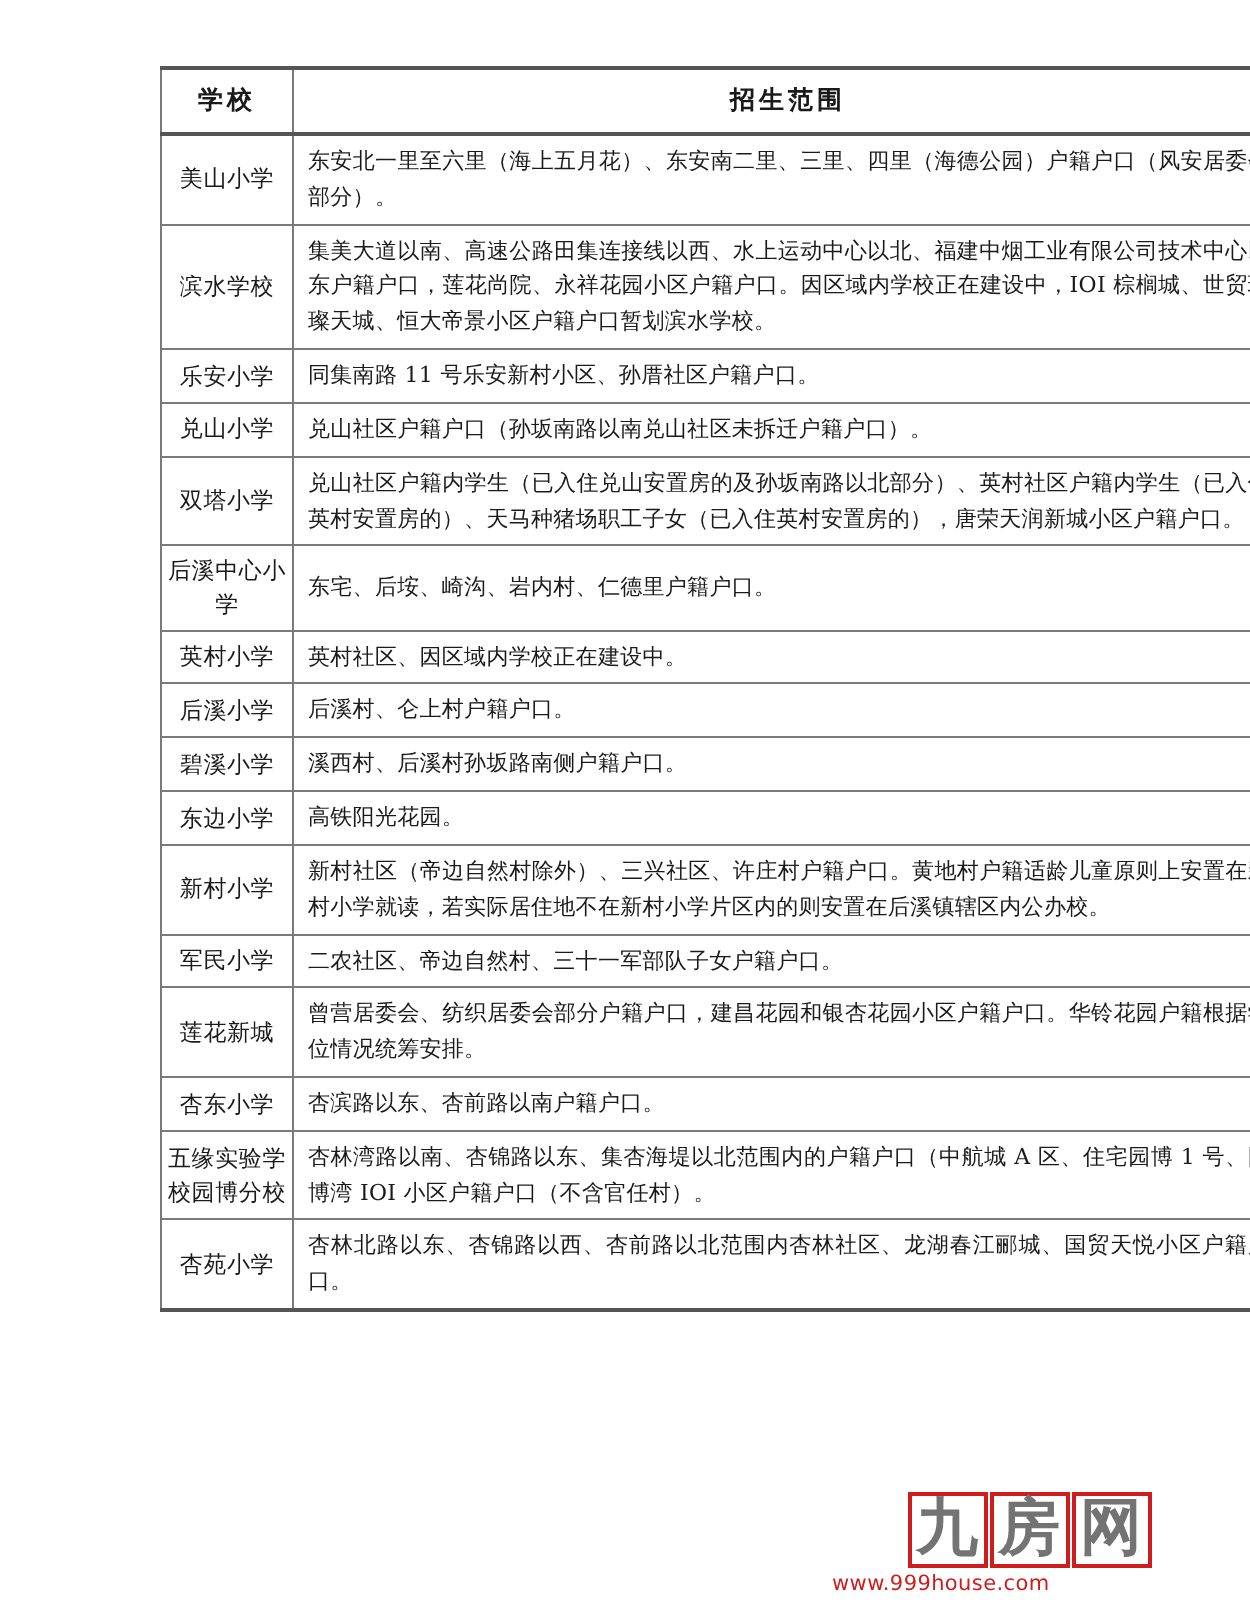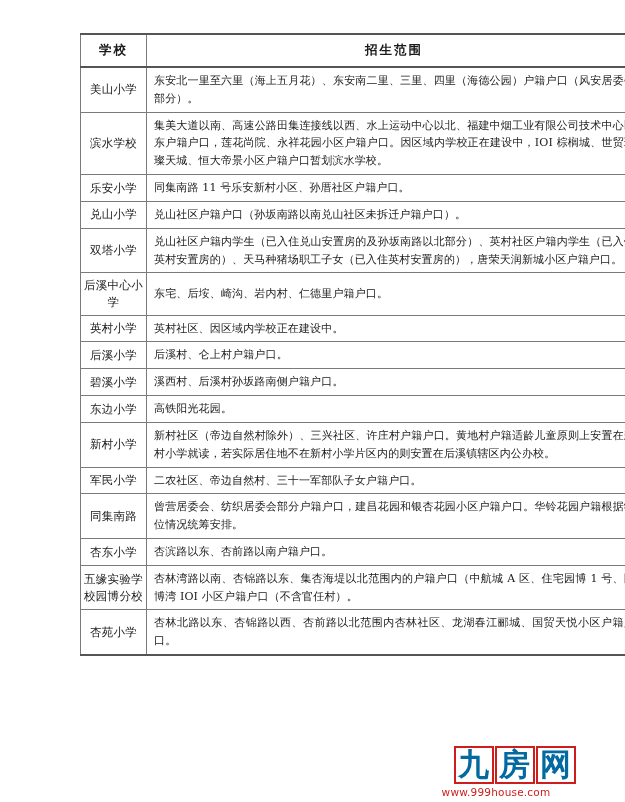--- a/index.html
+++ b/index.html
@@ -96,34 +96,34 @@
     pointer-events: none;
     user-select: none;
   }
   #watermark .wm-logo {
     display: block;
     text-align: right;
     font-family: "DejaVu Sans", "Liberation Sans", sans-serif;
     font-weight: bold;
     font-size: 31px;
     line-height: 1;
-    color: #0369a1;
+    color: #737373;
     letter-spacing: 1px;
   }
   #watermark .wm-logo span.wm-ch {
     display: inline-block;
     border: 2px solid #cf1d1d;
     padding: 1px 2px 2px 2px;
     margin-left: 1px;
     background: #ffffff;
   }
   #watermark .wm-url {
     display: block;
     margin-top: 2px;
-    text-align: center;
+    text-align: left;
     font-family: "DejaVu Sans", "Liberation Sans", sans-serif;
     font-size: 10.5px;
     color: #cf1d1d;
     letter-spacing: 0.2px;
   }
 </style>
 </head>
 <body>
 
 <div id="page">
@@ -183,21 +183,21 @@
           </tr>
           <tr>
             <td class="school-cell">新村小学</td>
             <td class="range-cell">新村社区（帝边自然村除外）、三兴社区、许庄村户籍户口。黄地村户籍适龄儿童原则上安置在新村小学就读，若实际居住地不在新村小学片区内的则安置在后溪镇辖区内公办校。</td>
           </tr>
           <tr>
             <td class="school-cell">军民小学</td>
             <td class="range-cell">二农社区、帝边自然村、三十一军部队子女户籍户口。</td>
           </tr>
           <tr>
-            <td class="school-cell">同集南路</td>
+            <td class="school-cell">莲花新城</td>
             <td class="range-cell">曾营居委会、纺织居委会部分户籍户口，建昌花园和银杏花园小区户籍户口。华铃花园户籍根据学位情况统筹安排。</td>
           </tr>
           <tr>
             <td class="school-cell">杏东小学</td>
             <td class="range-cell">杏滨路以东、杏前路以南户籍户口。</td>
           </tr>
           <tr>
             <td class="school-cell">五缘实验学校园博分校</td>
             <td class="range-cell">杏林湾路以南、杏锦路以东、集杏海堤以北范围内的户籍户口（中航城 A 区、住宅园博 1 号、园博湾 IOI 小区户籍户口（不含官任村）。</td>
           </tr>

